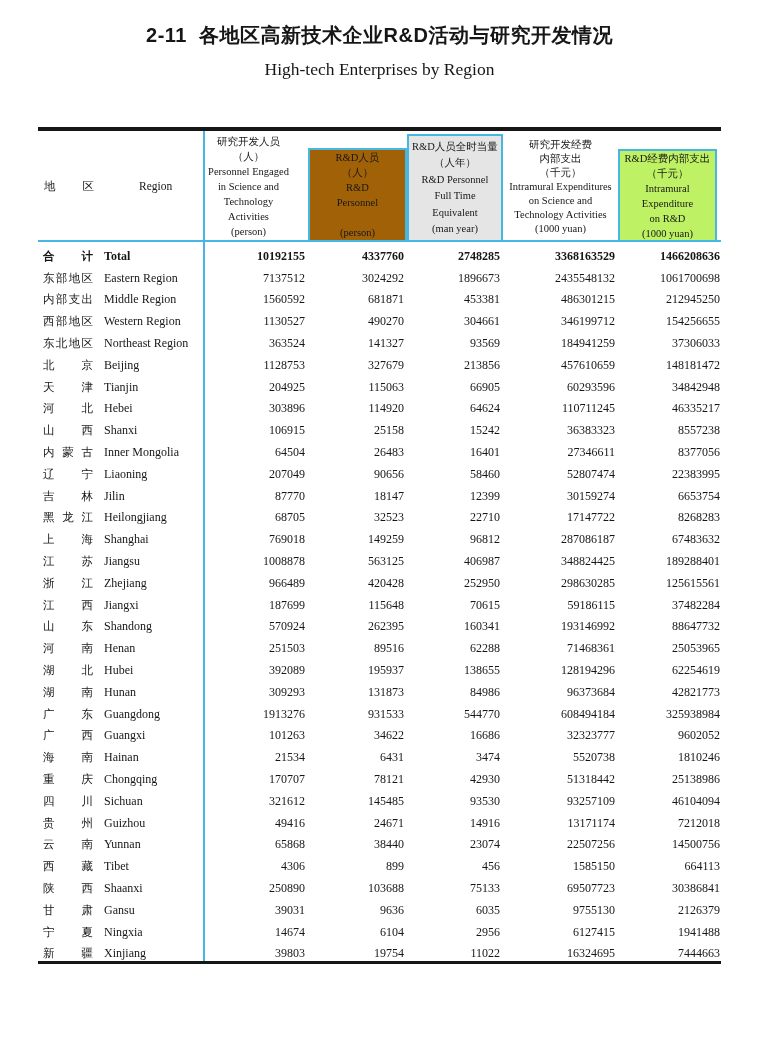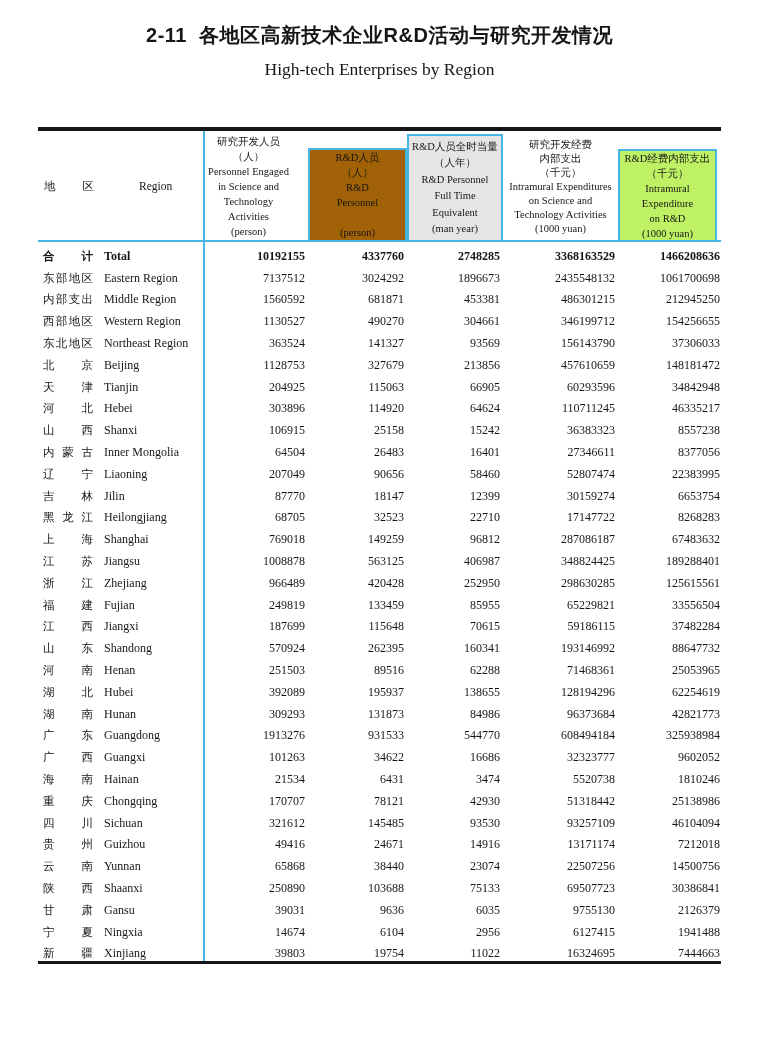--- a/index.html
+++ b/index.html
@@ -148,21 +148,21 @@
         <div class="num c4">154256655</div>
       </div>
       <div class="row">
         <div class="cell-region">
           <span class="zh">东北地区</span>
           <span class="en">Northeast Region</span>
         </div>
         <div class="num c0">363524</div>
         <div class="num c1">141327</div>
         <div class="num c2">93569</div>
-        <div class="num c3">156143790</div>
+        <div class="num c3">184941259</div>
         <div class="num c4">37306033</div>
       </div>
       <div class="row">
         <div class="cell-region">
           <span class="zh">北 京</span>
           <span class="en">Beijing</span>
         </div>
         <div class="num c0">1128753</div>
         <div class="num c1">327679</div>
         <div class="num c2">213856</div>
@@ -274,31 +274,20 @@
           <span class="en">Zhejiang</span>
         </div>
         <div class="num c0">966489</div>
         <div class="num c1">420428</div>
         <div class="num c2">252950</div>
         <div class="num c3">298630285</div>
         <div class="num c4">125615561</div>
       </div>
       <div class="row">
         <div class="cell-region">
-          <span class="zh">福 建</span>
-          <span class="en">Fujian</span>
-        </div>
-        <div class="num c0">249819</div>
-        <div class="num c1">133459</div>
-        <div class="num c2">85955</div>
-        <div class="num c3">65229821</div>
-        <div class="num c4">33556504</div>
-      </div>
-      <div class="row">
-        <div class="cell-region">
           <span class="zh">江 西</span>
           <span class="en">Jiangxi</span>
         </div>
         <div class="num c0">187699</div>
         <div class="num c1">115648</div>
         <div class="num c2">70615</div>
         <div class="num c3">59186115</div>
         <div class="num c4">37482284</div>
       </div>
       <div class="row">
@@ -417,20 +406,31 @@
           <span class="en">Yunnan</span>
         </div>
         <div class="num c0">65868</div>
         <div class="num c1">38440</div>
         <div class="num c2">23074</div>
         <div class="num c3">22507256</div>
         <div class="num c4">14500756</div>
       </div>
       <div class="row">
         <div class="cell-region">
+          <span class="zh">西 藏</span>
+          <span class="en">Tibet</span>
+        </div>
+        <div class="num c0">4306</div>
+        <div class="num c1">899</div>
+        <div class="num c2">456</div>
+        <div class="num c3">1585150</div>
+        <div class="num c4">664113</div>
+      </div>
+      <div class="row">
+        <div class="cell-region">
           <span class="zh">陕 西</span>
           <span class="en">Shaanxi</span>
         </div>
         <div class="num c0">250890</div>
         <div class="num c1">103688</div>
         <div class="num c2">75133</div>
         <div class="num c3">69507723</div>
         <div class="num c4">30386841</div>
       </div>
       <div class="row">

